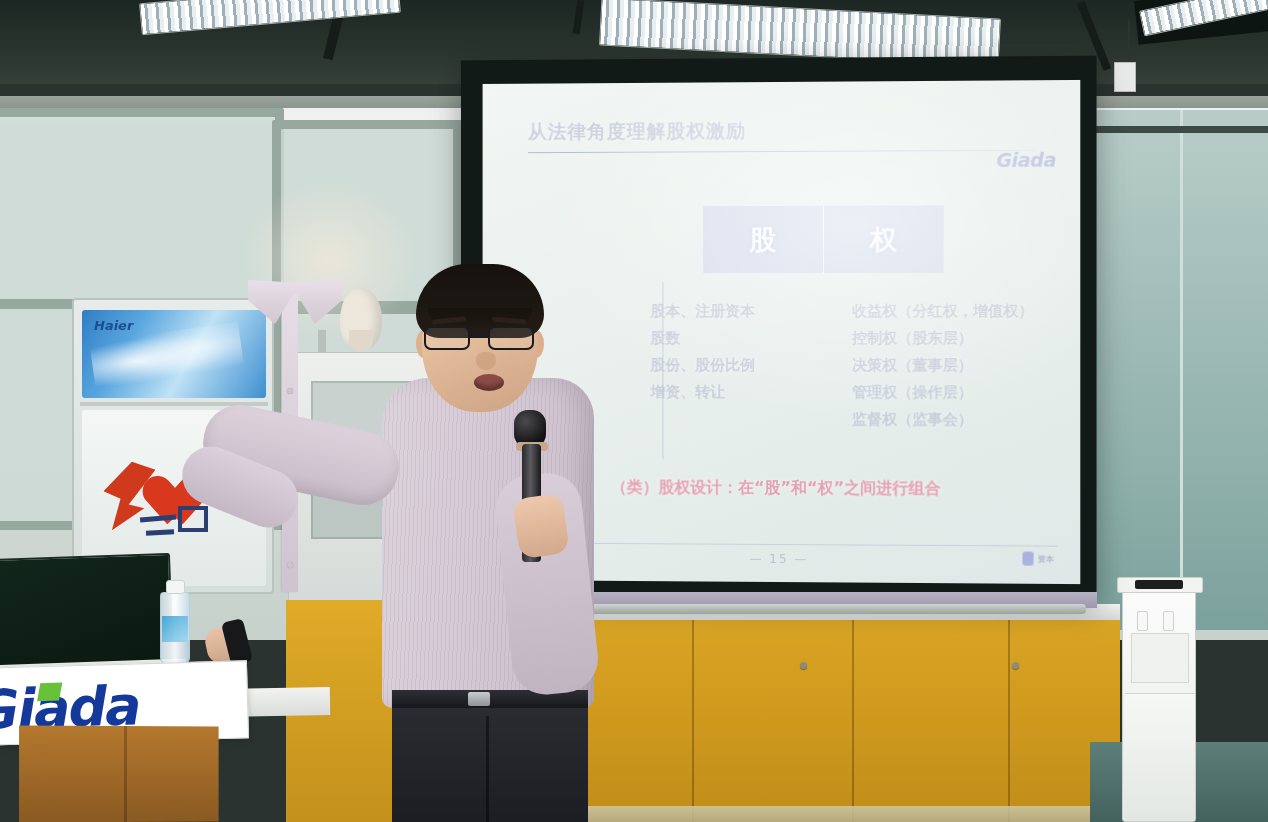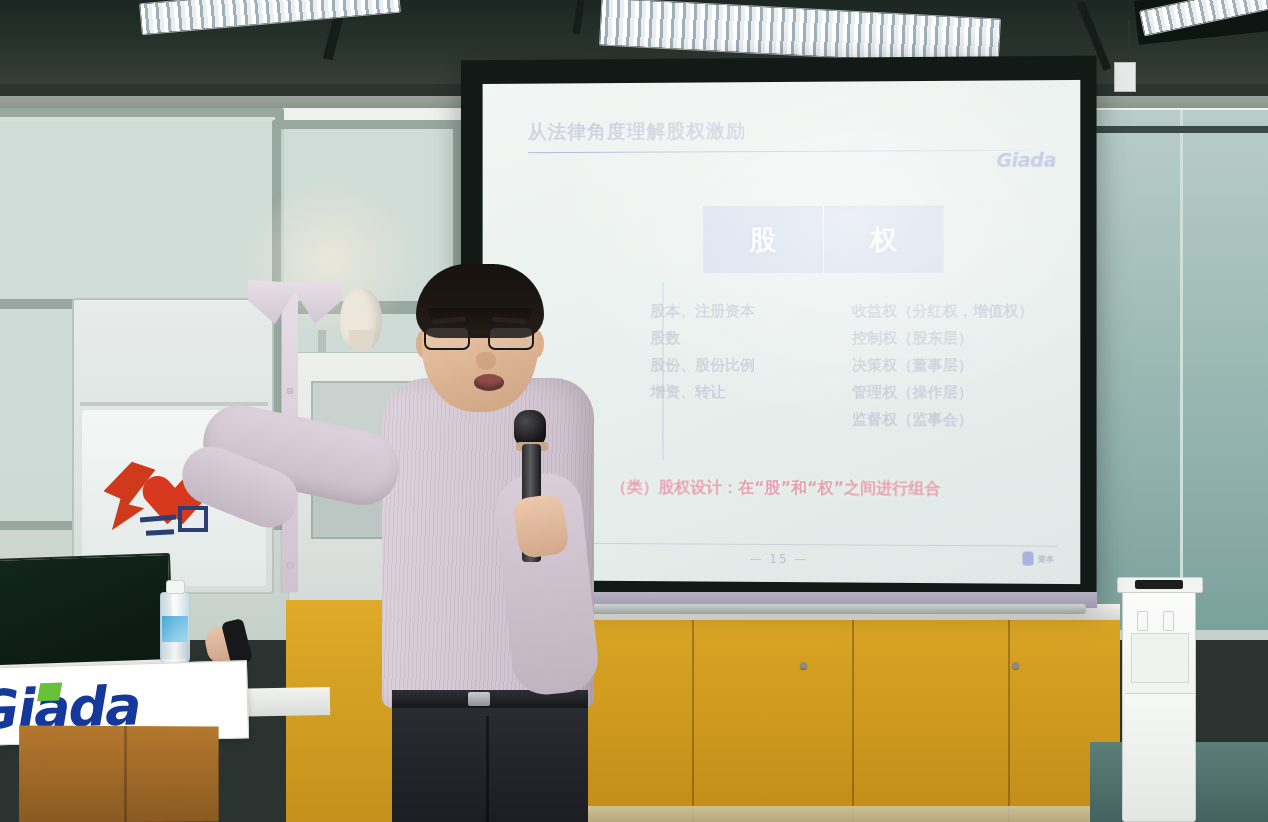--- a/index.html
+++ b/index.html
@@ -515,20 +515,24 @@
   <div class="pane pane-1"></div>
   <div class="pane pane-2"></div>
   <div class="pane pane-3"></div>
   <div class="pane pane-4"></div>
   <div class="pane-glow"></div>
   <div class="wall-right"></div>
   <div class="wall-right-edge"></div>
   <div class="wall-right-trim"></div>
 
   <div class="fridge">
+    <div class="fridge-top">
+      <div class="splash"></div>
+      <div class="haier-txt">Haier</div>
+    </div>
     <div class="fridge-seam"></div>
     <div class="fridge-body">
       <div class="brush"></div>
       <div class="heart"></div>
       <div class="calli-3"></div>
       <div class="calli-1"></div>
       <div class="calli-2"></div>
     </div>
   </div>
 

